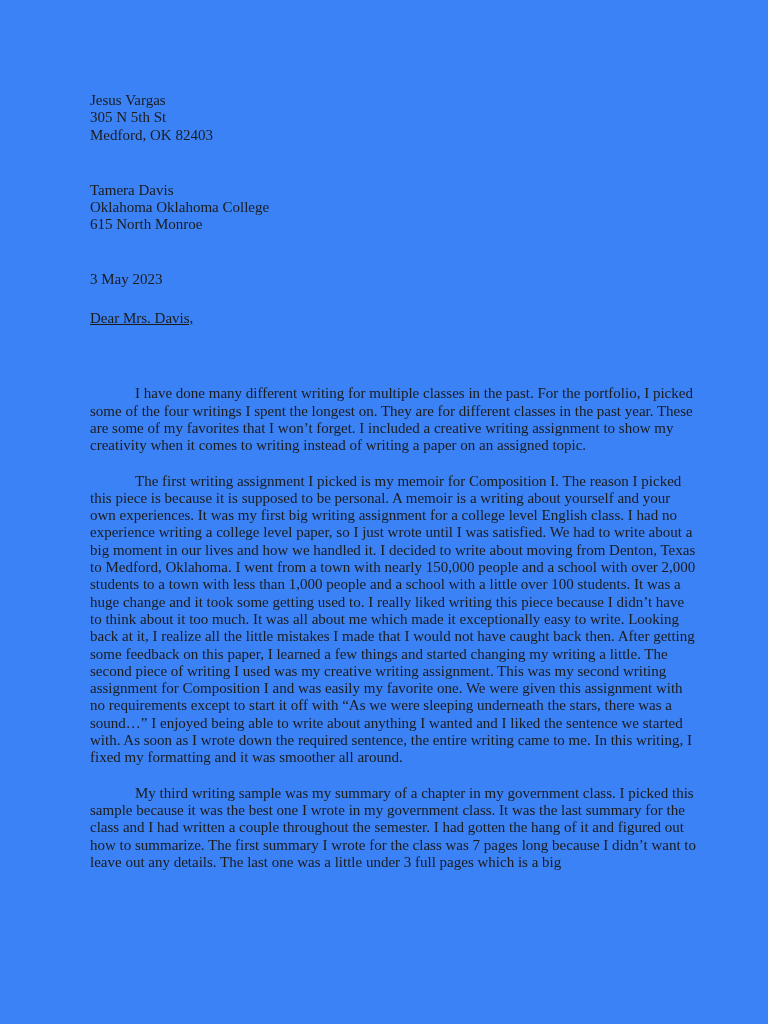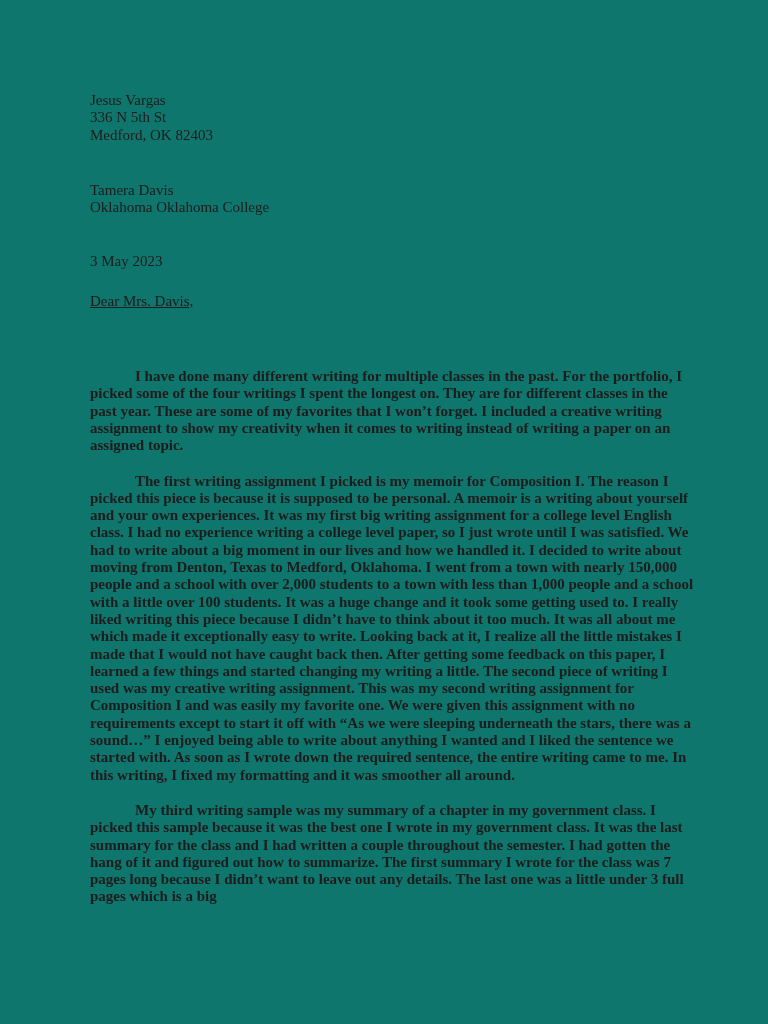--- a/index.html
+++ b/index.html
@@ -5,21 +5,21 @@
   html, body {
     margin: 0;
     padding: 0;
     background: #ffffff;
   }
   .page {
     position: relative;
     width: 768px;
     height: 1024px;
     box-sizing: border-box;
-    background: #0f766e;
+    background: #3b82f6;
     padding: 92px 70px 0 90px;
     font-family: "Liberation Serif", "DejaVu Serif", serif;
     font-size: 15px;
     line-height: 17.3px;
     color: #1c1c1c;
     overflow: hidden;
   }
   .addr-line, .date-line, .salutation-line {
     white-space: pre;
   }
@@ -33,37 +33,37 @@
     margin: 0 0 22px 0;
   }
   .salutation-line {
     margin: 0 0 58px 0;
     text-decoration: underline;
   }
   .letter-body p {
     margin: 0 0 18px 0;
     text-indent: 45px;
     text-align: left;
-    font-weight: bold;
   }
 </style>
 </head>
 <body>
 
 <div class="page">
 
   <div class="sender-block">
     <div class="addr-line">Jesus Vargas</div>
-    <div class="addr-line">336 N 5th St</div>
+    <div class="addr-line">305 N 5th St</div>
     <div class="addr-line">Medford, OK 82403</div>
   </div>
 
   <div class="recipient-block">
     <div class="addr-line">Tamera Davis</div>
     <div class="addr-line">Oklahoma Oklahoma College</div>
+    <div class="addr-line">615 North Monroe</div>
   </div>
 
   <div class="date-line">3 May 2023</div>
 
   <div class="salutation-line">Dear Mrs. Davis,</div>
 
   <div class="letter-body">
     <p>I have done many different writing for multiple classes in the past. For the portfolio, I picked some of the four writings I spent the longest on. They are for different classes in the past year. These are some of my favorites that I won’t forget. I included a creative writing assignment to show my creativity when it comes to writing instead of writing a paper on an assigned topic.</p>
     <p>The first writing assignment I picked is my memoir for Composition I. The reason I picked this piece is because it is supposed to be personal. A memoir is a writing about yourself and your own experiences. It was my first big writing assignment for a college level English class. I had no experience writing a college level paper, so I just wrote until I was satisfied. We had to write about a big moment in our lives and how we handled it. I decided to write about moving from Denton, Texas to Medford, Oklahoma. I went from a town with nearly 150,000 people and a school with over 2,000 students to a town with less than 1,000 people and a school with a little over 100 students. It was a huge change and it took some getting used to. I really liked writing this piece because I didn’t have to think about it too much. It was all about me which made it exceptionally easy to write. Looking back at it, I realize all the little mistakes I made that I would not have caught back then. After getting some feedback on this paper, I learned a few things and started changing my writing a little. The second piece of writing I used was my creative writing assignment. This was my second writing assignment for Composition I and was easily my favorite one. We were given this assignment with no requirements except to start it off with “As we were sleeping underneath the stars, there was a sound…” I enjoyed being able to write about anything I wanted and I liked the sentence we started with. As soon as I wrote down the required sentence, the entire writing came to me. In this writing, I fixed my formatting and it was smoother all around.</p>
     <p>My third writing sample was my summary of a chapter in my government class. I picked this sample because it was the best one I wrote in my government class. It was the last summary for the class and I had written a couple throughout the semester. I had gotten the hang of it and figured out how to summarize. The first summary I wrote for the class was 7 pages long because I didn’t want to leave out any details. The last one was a little under 3 full pages which is a big</p>

